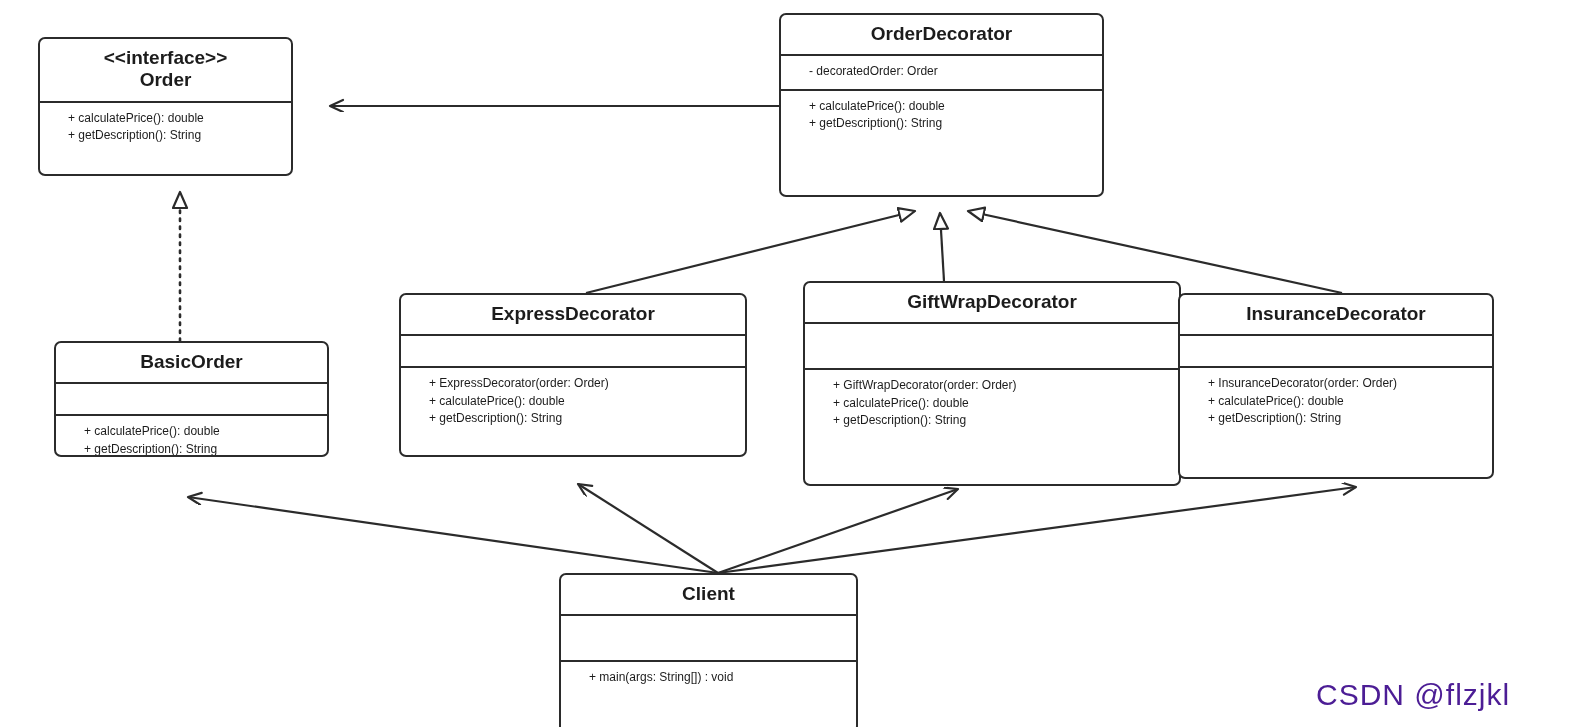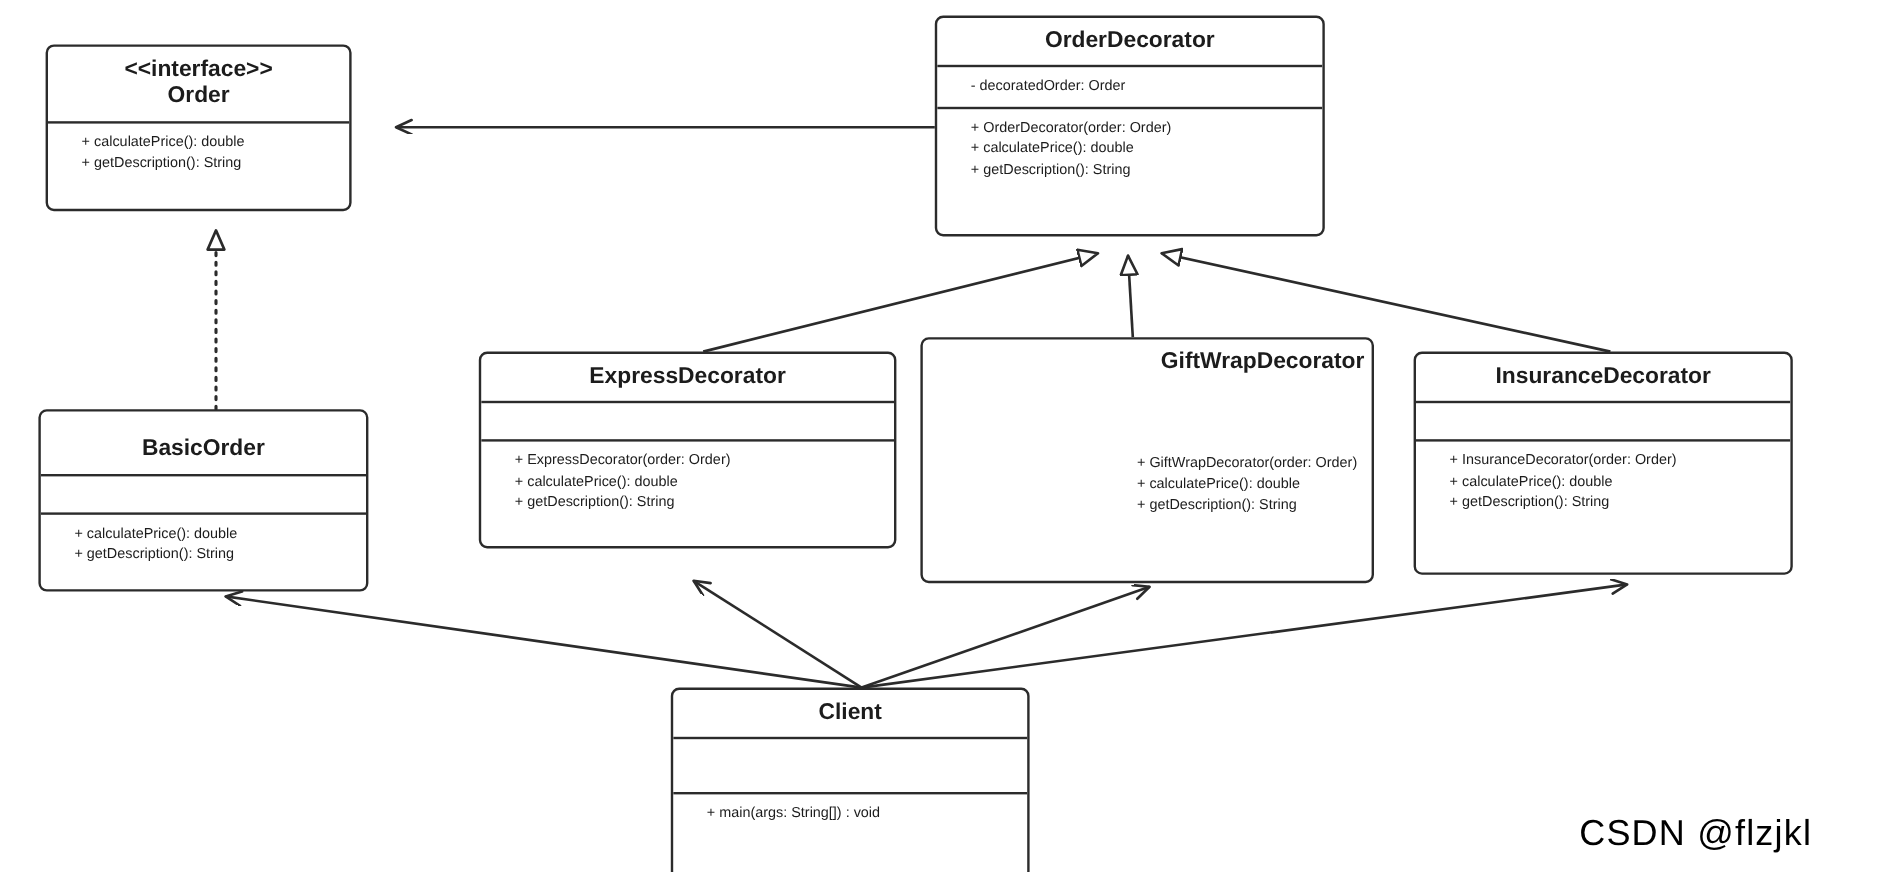--- a/index.html
+++ b/index.html
@@ -61,21 +61,21 @@
     white-space: pre;
   }
   .watermark {
     position: absolute;
     white-space: nowrap;
     pointer-events: none;
     user-select: none;
   }
   .wm-csdn {
     font-size: 30px;
-    color: #000000;
+    color: #4c1d95;
     letter-spacing: 1px;
   }
   .wm-juejin {
     font-size: 22px;
     color: #cfcfcf;
   }
 </style>
 </head>
 <body>
 
@@ -148,27 +148,26 @@
   </div>
 
   <div class="uml-class" style="left:779px; top:13px; width:325px; height:184px;">
     <div class="uml-title">OrderDecorator</div>
     <div class="uml-sep"></div>
     <div class="uml-compartment">
       <div class="uml-member">- decoratedOrder: Order</div>
     </div>
     <div class="uml-sep"></div>
     <div class="uml-compartment">
-      <div class="uml-member">+ OrderDecorator(order: Order)</div>
-      <div class="uml-member">+ calculatePrice(): double</div>
-      <div class="uml-member">+ getDescription(): String</div>
-    </div>
-  </div>
-
-  <div class="uml-class" style="left:32px; top:341px; width:275px; height:152px;justify-content:center;">
+      <div class="uml-member">+ calculatePrice(): double</div>
+      <div class="uml-member">+ getDescription(): String</div>
+    </div>
+  </div>
+
+  <div class="uml-class" style="left:54px; top:341px; width:275px; height:116px;">
     <div class="uml-title">BasicOrder</div>
     <div class="uml-sep"></div>
     <div class="uml-compartment empty"></div>
     <div class="uml-sep"></div>
     <div class="uml-compartment">
       <div class="uml-member">+ calculatePrice(): double</div>
       <div class="uml-member">+ getDescription(): String</div>
     </div>
   </div>
 
@@ -177,21 +176,21 @@
     <div class="uml-sep"></div>
     <div class="uml-compartment empty"></div>
     <div class="uml-sep"></div>
     <div class="uml-compartment">
       <div class="uml-member">+ ExpressDecorator(order: Order)</div>
       <div class="uml-member">+ calculatePrice(): double</div>
       <div class="uml-member">+ getDescription(): String</div>
     </div>
   </div>
 
-  <div class="uml-class" style="left:767px; top:281px; width:378px; height:205px;align-items:flex-end;">
+  <div class="uml-class" style="left:803px; top:281px; width:378px; height:205px;">
     <div class="uml-title">GiftWrapDecorator</div>
     <div class="uml-sep"></div>
     <div class="uml-compartment empty" style="min-height:44px;"></div>
     <div class="uml-sep"></div>
     <div class="uml-compartment">
       <div class="uml-member">+ GiftWrapDecorator(order: Order)</div>
       <div class="uml-member">+ calculatePrice(): double</div>
       <div class="uml-member">+ getDescription(): String</div>
     </div>
   </div>

